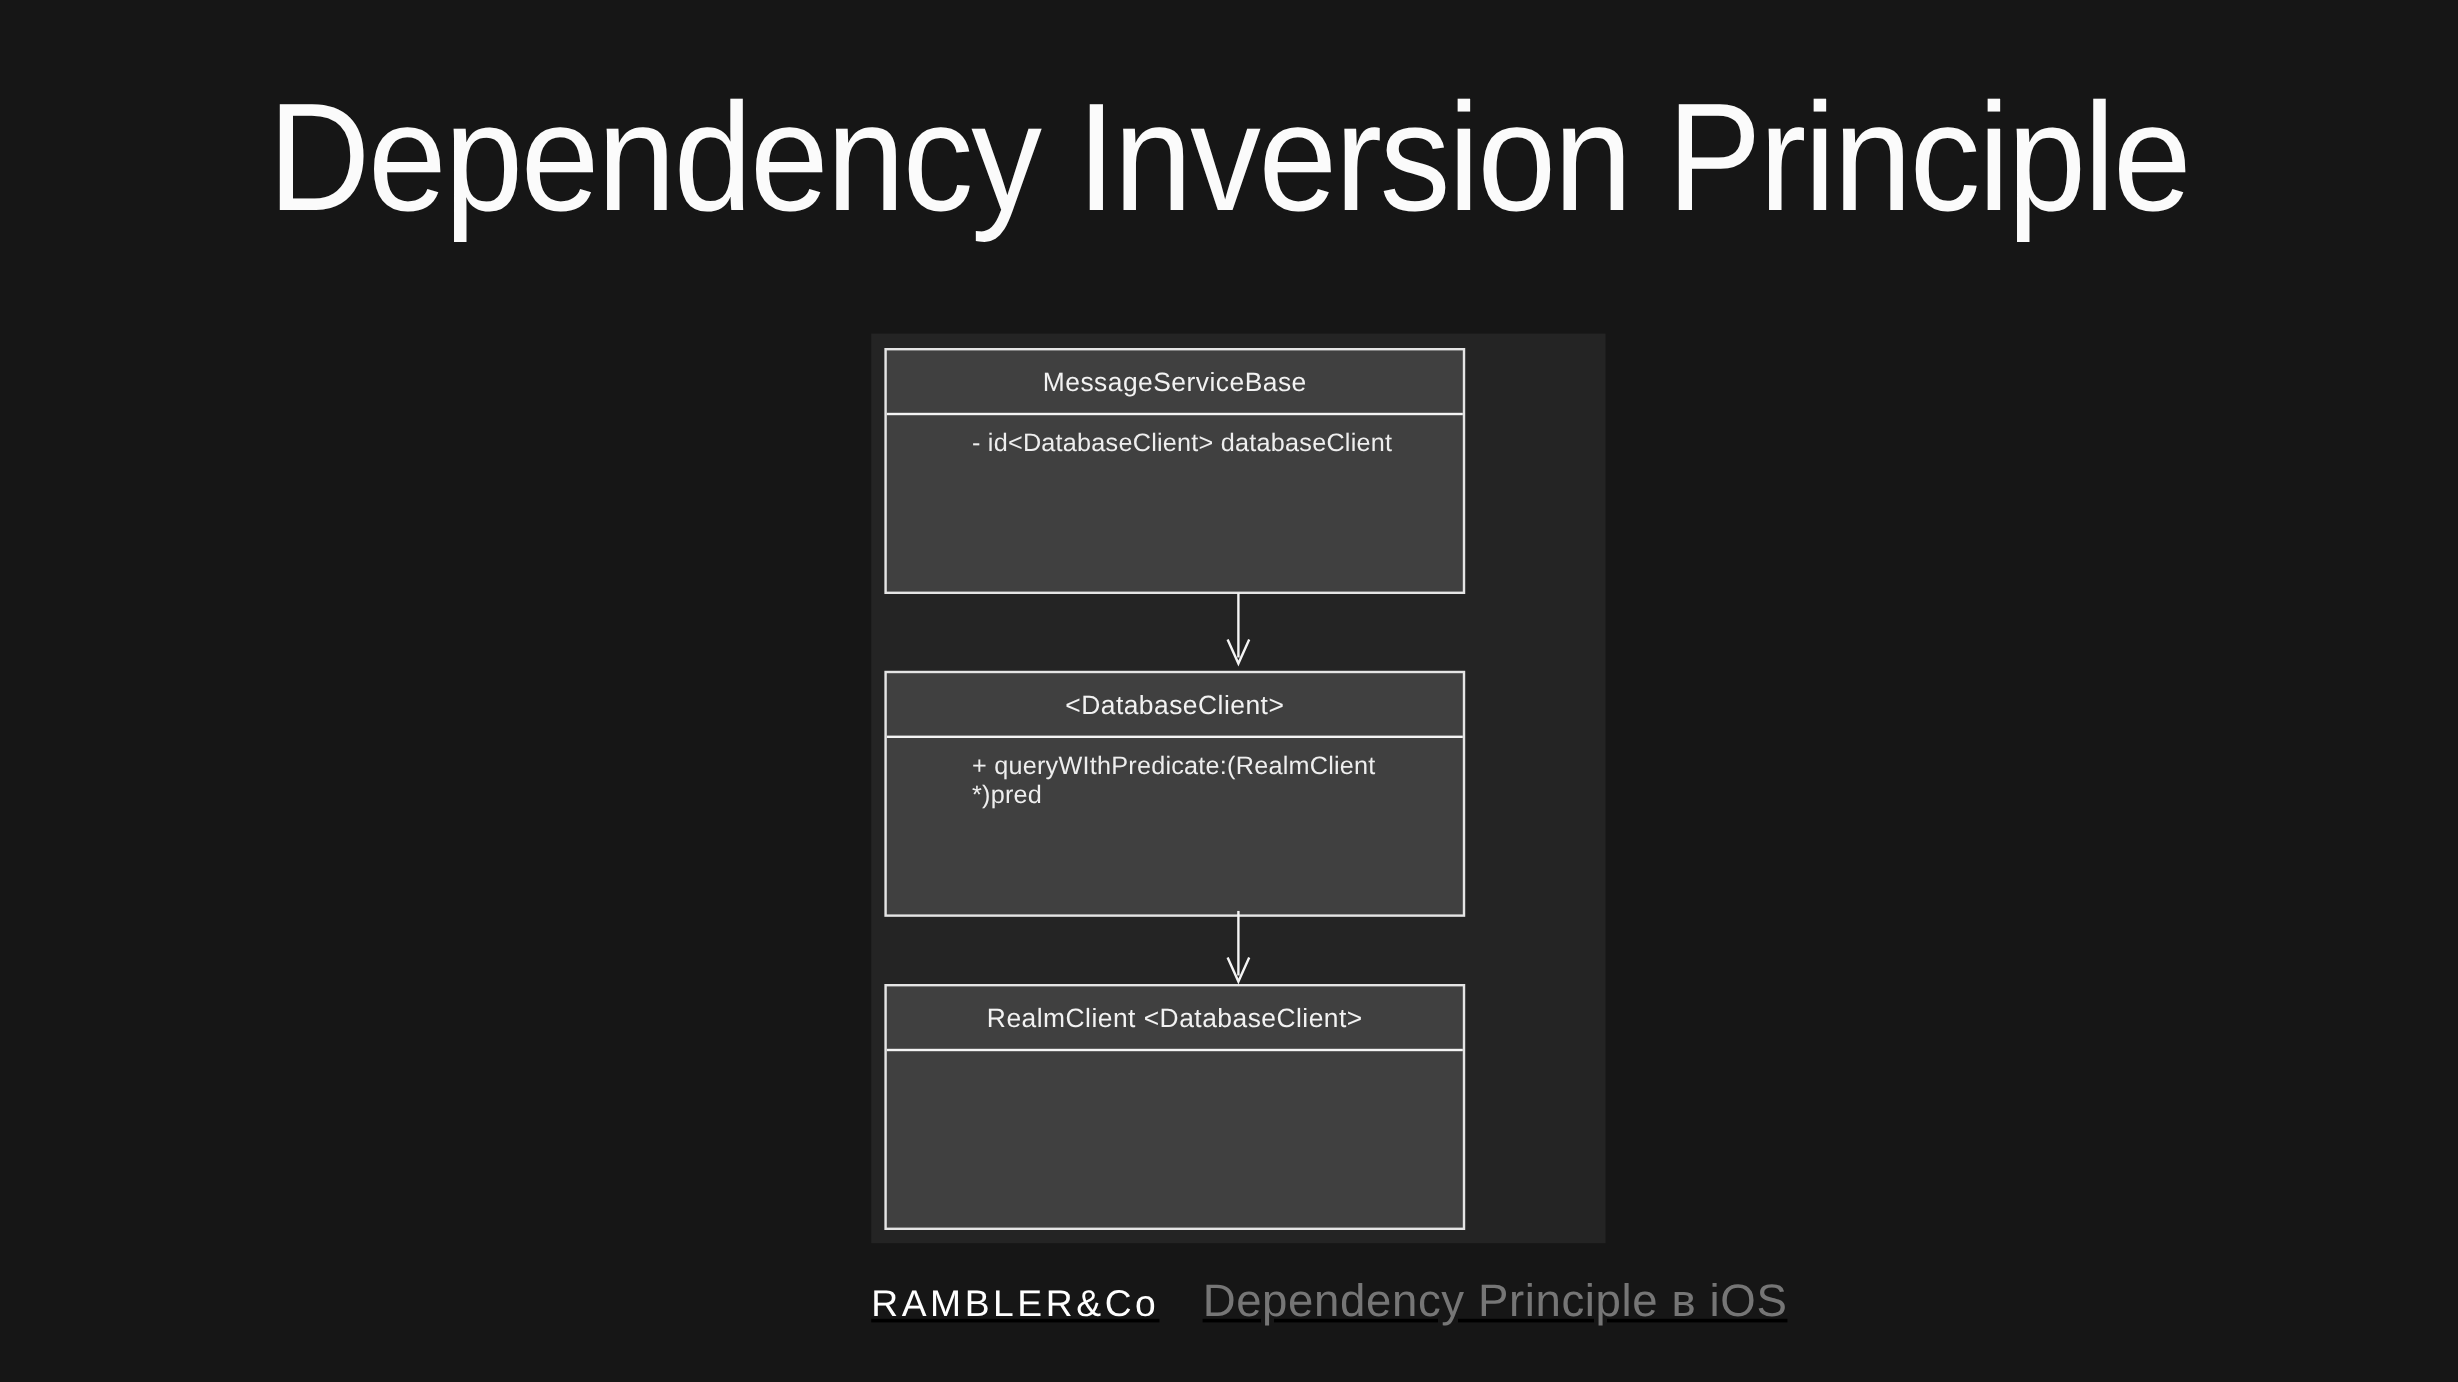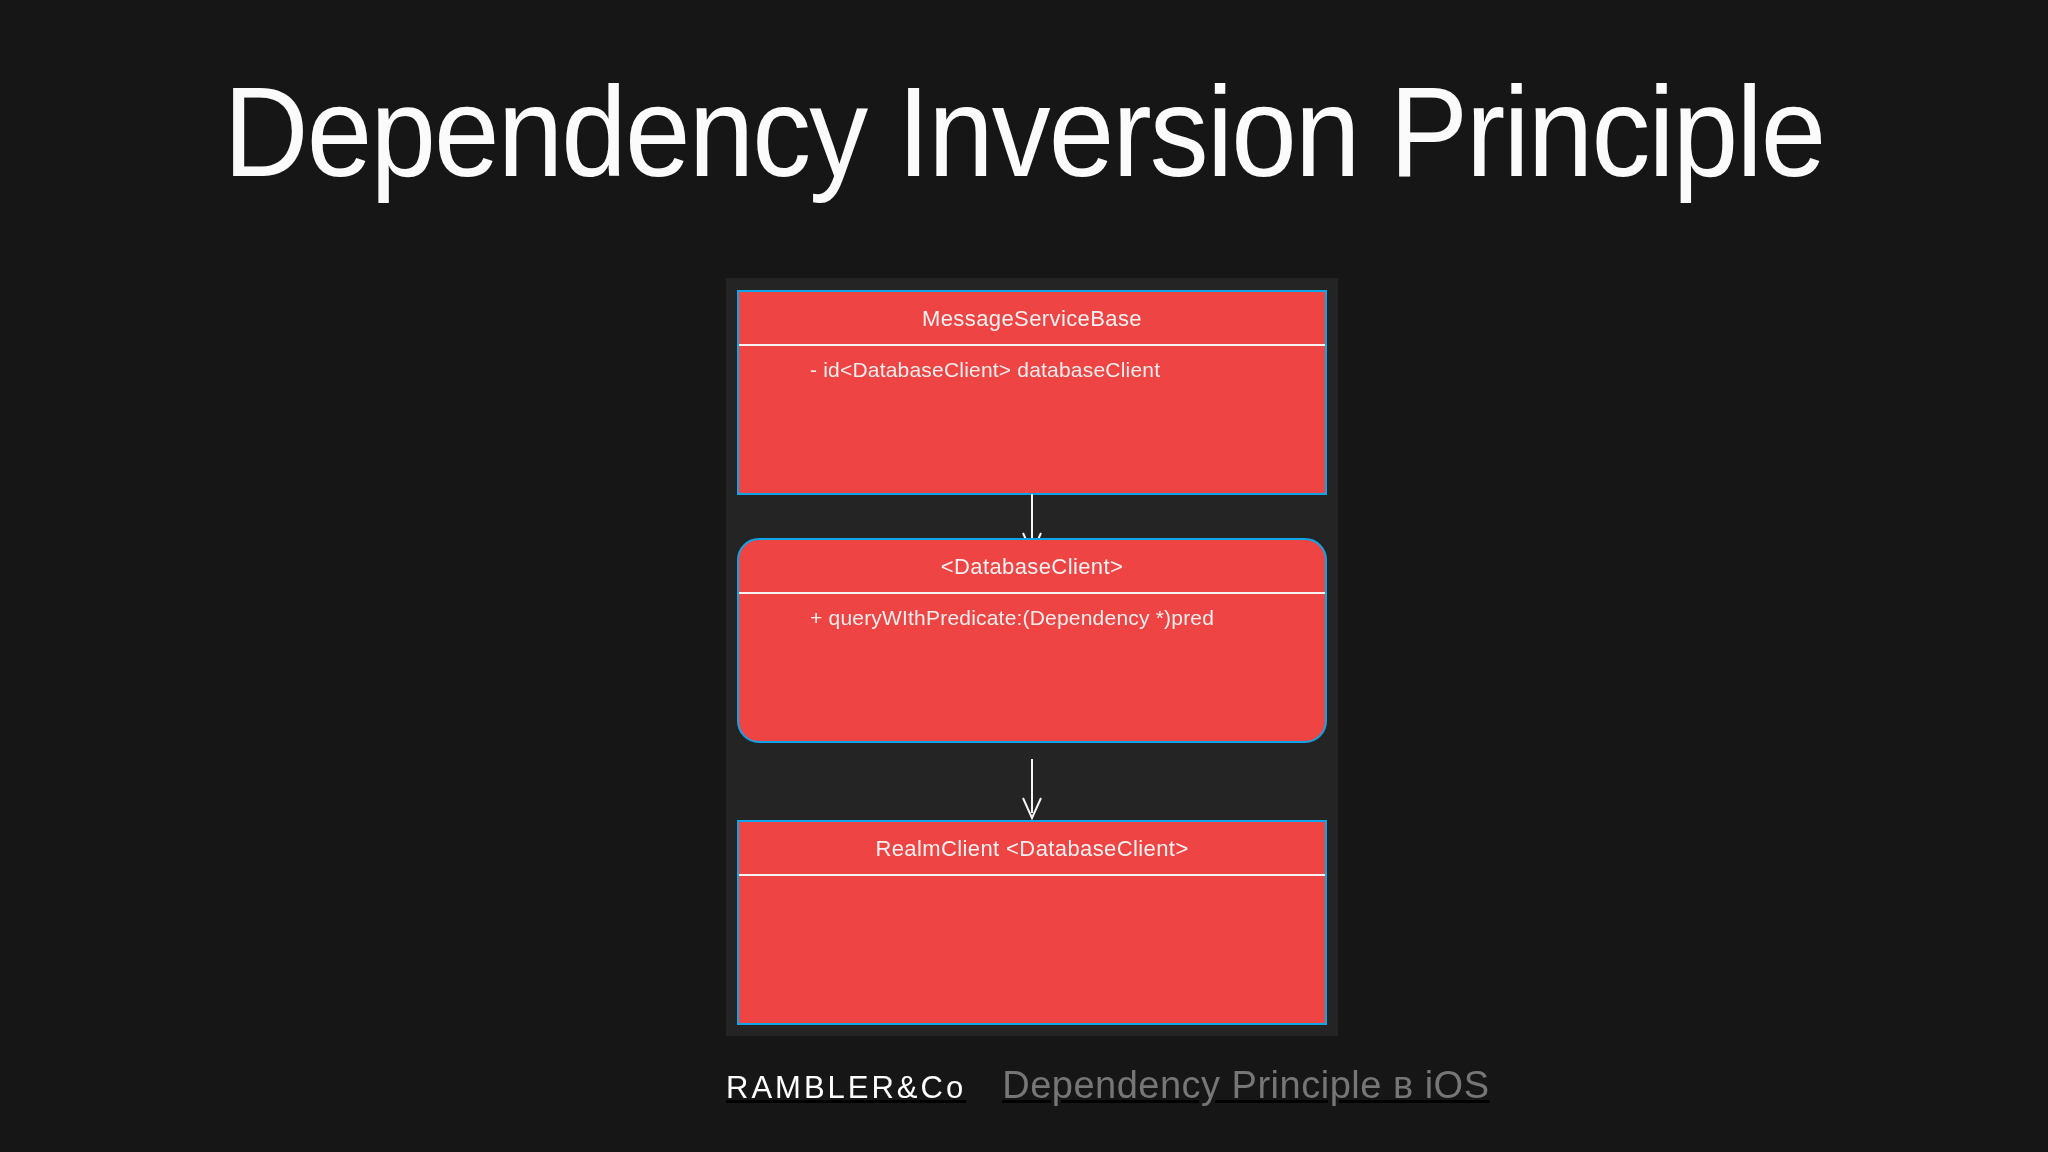--- a/index.html
+++ b/index.html
@@ -37,28 +37,28 @@
     left: 726px;
     top: 278px;
     width: 612px;
     height: 758px;
     background: #242424;
   }
 
   .uml-box {
     position: absolute;
     left: 11px;
-    width: 590px;
+    width: 484px;
     height: 205px;
     box-sizing: border-box;
-    border: 2px solid #0ea5e9;
-    background: #ef4444;
+    border: 2px solid #e5e5e5;
+    background: #404040;
   }
   .uml-box.box-1 { top: 12px; }
-  .uml-box.box-2 { top: 260px; border-radius: 22px; }
+  .uml-box.box-2 { top: 281px; }
   .uml-box.box-3 { top: 542px; }
 
   .uml-header {
     height: 54px;
     line-height: 54px;
     box-sizing: border-box;
     border-bottom: 2px solid #f4f4f4;
     text-align: center;
     color: #f2f2f2;
     font-size: 22px;
@@ -122,21 +122,21 @@
 
   <div class="uml-arrow arrow-1">
     <svg width="28" height="62" viewBox="0 0 28 62" xmlns="http://www.w3.org/2000/svg">
       <line x1="14" y1="0" x2="14" y2="54" stroke="#f4f4f4" stroke-width="2"></line>
       <polyline points="5,39 14,59 23,39" fill="none" stroke="#f4f4f4" stroke-width="2"></polyline>
     </svg>
   </div>
 
   <div class="uml-box box-2">
     <div class="uml-header">&lt;DatabaseClient&gt;</div>
-    <div class="uml-body">+ queryWIthPredicate:(Dependency *)pred</div>
+    <div class="uml-body">+ queryWIthPredicate:(RealmClient *)pred</div>
   </div>
 
   <div class="uml-arrow arrow-2">
     <svg width="28" height="62" viewBox="0 0 28 62" xmlns="http://www.w3.org/2000/svg">
       <line x1="14" y1="0" x2="14" y2="54" stroke="#f4f4f4" stroke-width="2"></line>
       <polyline points="5,39 14,59 23,39" fill="none" stroke="#f4f4f4" stroke-width="2"></polyline>
     </svg>
   </div>
 
   <div class="uml-box box-3">

